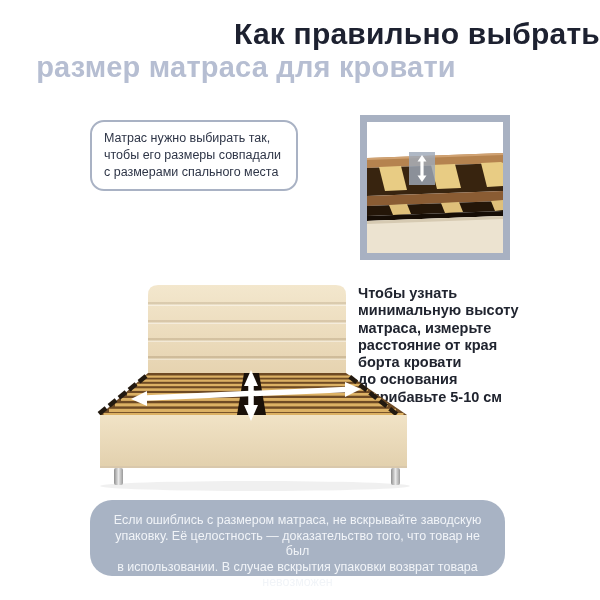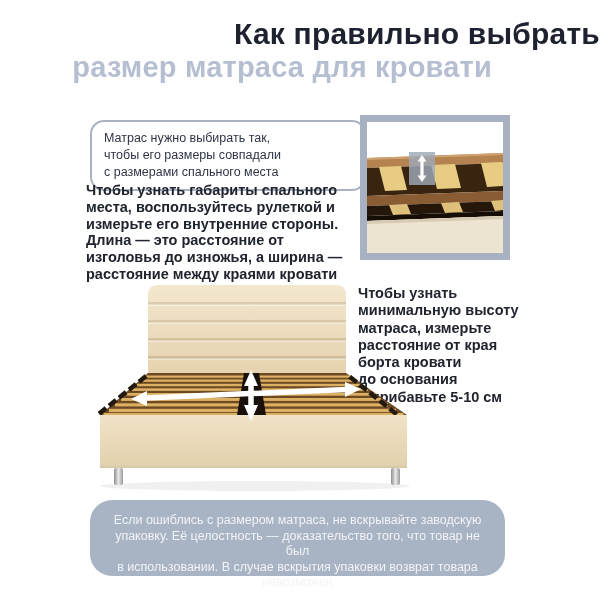--- a/index.html
+++ b/index.html
@@ -1,22 +1,22 @@
 <!DOCTYPE html>
 <html><head>
 <meta charset="utf-8">
 <style>
   html,body{margin:0;padding:0;}
   body{width:600px;height:600px;background:#ffffff;font-family:"Liberation Sans",sans-serif;overflow:hidden;}
   .canvas{position:relative;width:600px;height:600px;background:#ffffff;}
   .title-line1{position:absolute;top:17px;left:0;width:600px;text-align:right;
     font-size:30px;font-weight:700;color:#1d2130;letter-spacing:.2px;}
-  .title-line2{position:absolute;top:51px;left:0;width:492px;text-align:right;
+  .title-line2{position:absolute;top:51px;left:0;width:492px;text-align:center;
     font-size:29px;font-weight:600;color:#b6bed2;letter-spacing:.2px;}
-  .callout{position:absolute;left:90px;top:120px;width:276px;box-sizing:border-box;
+  .callout{position:absolute;left:90px;top:120px;width:208px;box-sizing:border-box;
     border:2px solid #a9b2c4;border-radius:14px;padding:8px 12px;
     font-size:12.5px;line-height:17px;font-weight:500;color:#2e3547;white-space:pre-line;}
   .left-para{position:absolute;left:86px;top:182px;width:280px;
     font-size:14.5px;line-height:16.8px;font-weight:700;color:#20242f;white-space:pre-line;}
   .photo-frame{position:absolute;left:360px;top:115px;width:150px;height:145px;
     box-sizing:border-box;border:7px solid #a8b1c2;background:#ffffff;}
   .right-para{position:absolute;left:358px;top:268px;width:230px;
     font-size:14.5px;line-height:17.3px;font-weight:700;color:#20242f;white-space:pre-line;margin-top:17px;}
   .bed-illustration{position:absolute;left:85px;top:283px;width:345px;height:210px;}
   .footer-note{position:absolute;left:90px;top:500px;width:415px;height:76px;box-sizing:border-box;
@@ -28,26 +28,20 @@
 
 <div class="canvas">
 
   <div class="title-line1">Как правильно выбрать</div>
   <div class="title-line2">размер матраса для кровати</div>
 
   <div class="callout">Матрас нужно выбирать так,
 чтобы его размеры совпадали
 с размерами спального места</div>
 
-  <div class="left-para">Чтобы узнать габариты спального
-места, воспользуйтесь рулеткой и
-измерьте его внутренние стороны.
-Длина — это расстояние от
-изголовья до изножья, а ширина —
-расстояние между краями кровати</div>
 
   <div class="photo-frame">
     <svg width="136" height="131" viewBox="0 0 136 131">
       <rect x="0" y="0" width="136" height="131" fill="#ffffff"></rect>
 
       <polygon points="0,36 136,31 136,41 0,46" fill="#b5834f"></polygon>
       <polygon points="0,36 136,31 136,33 0,38" fill="#d0a272"></polygon>
 
       <polygon points="0,46 136,41 136,69 0,74" fill="#38240f"></polygon>
       <polygon points="12,45 34,44 40,68 18,69" fill="#e8cc84"></polygon>

